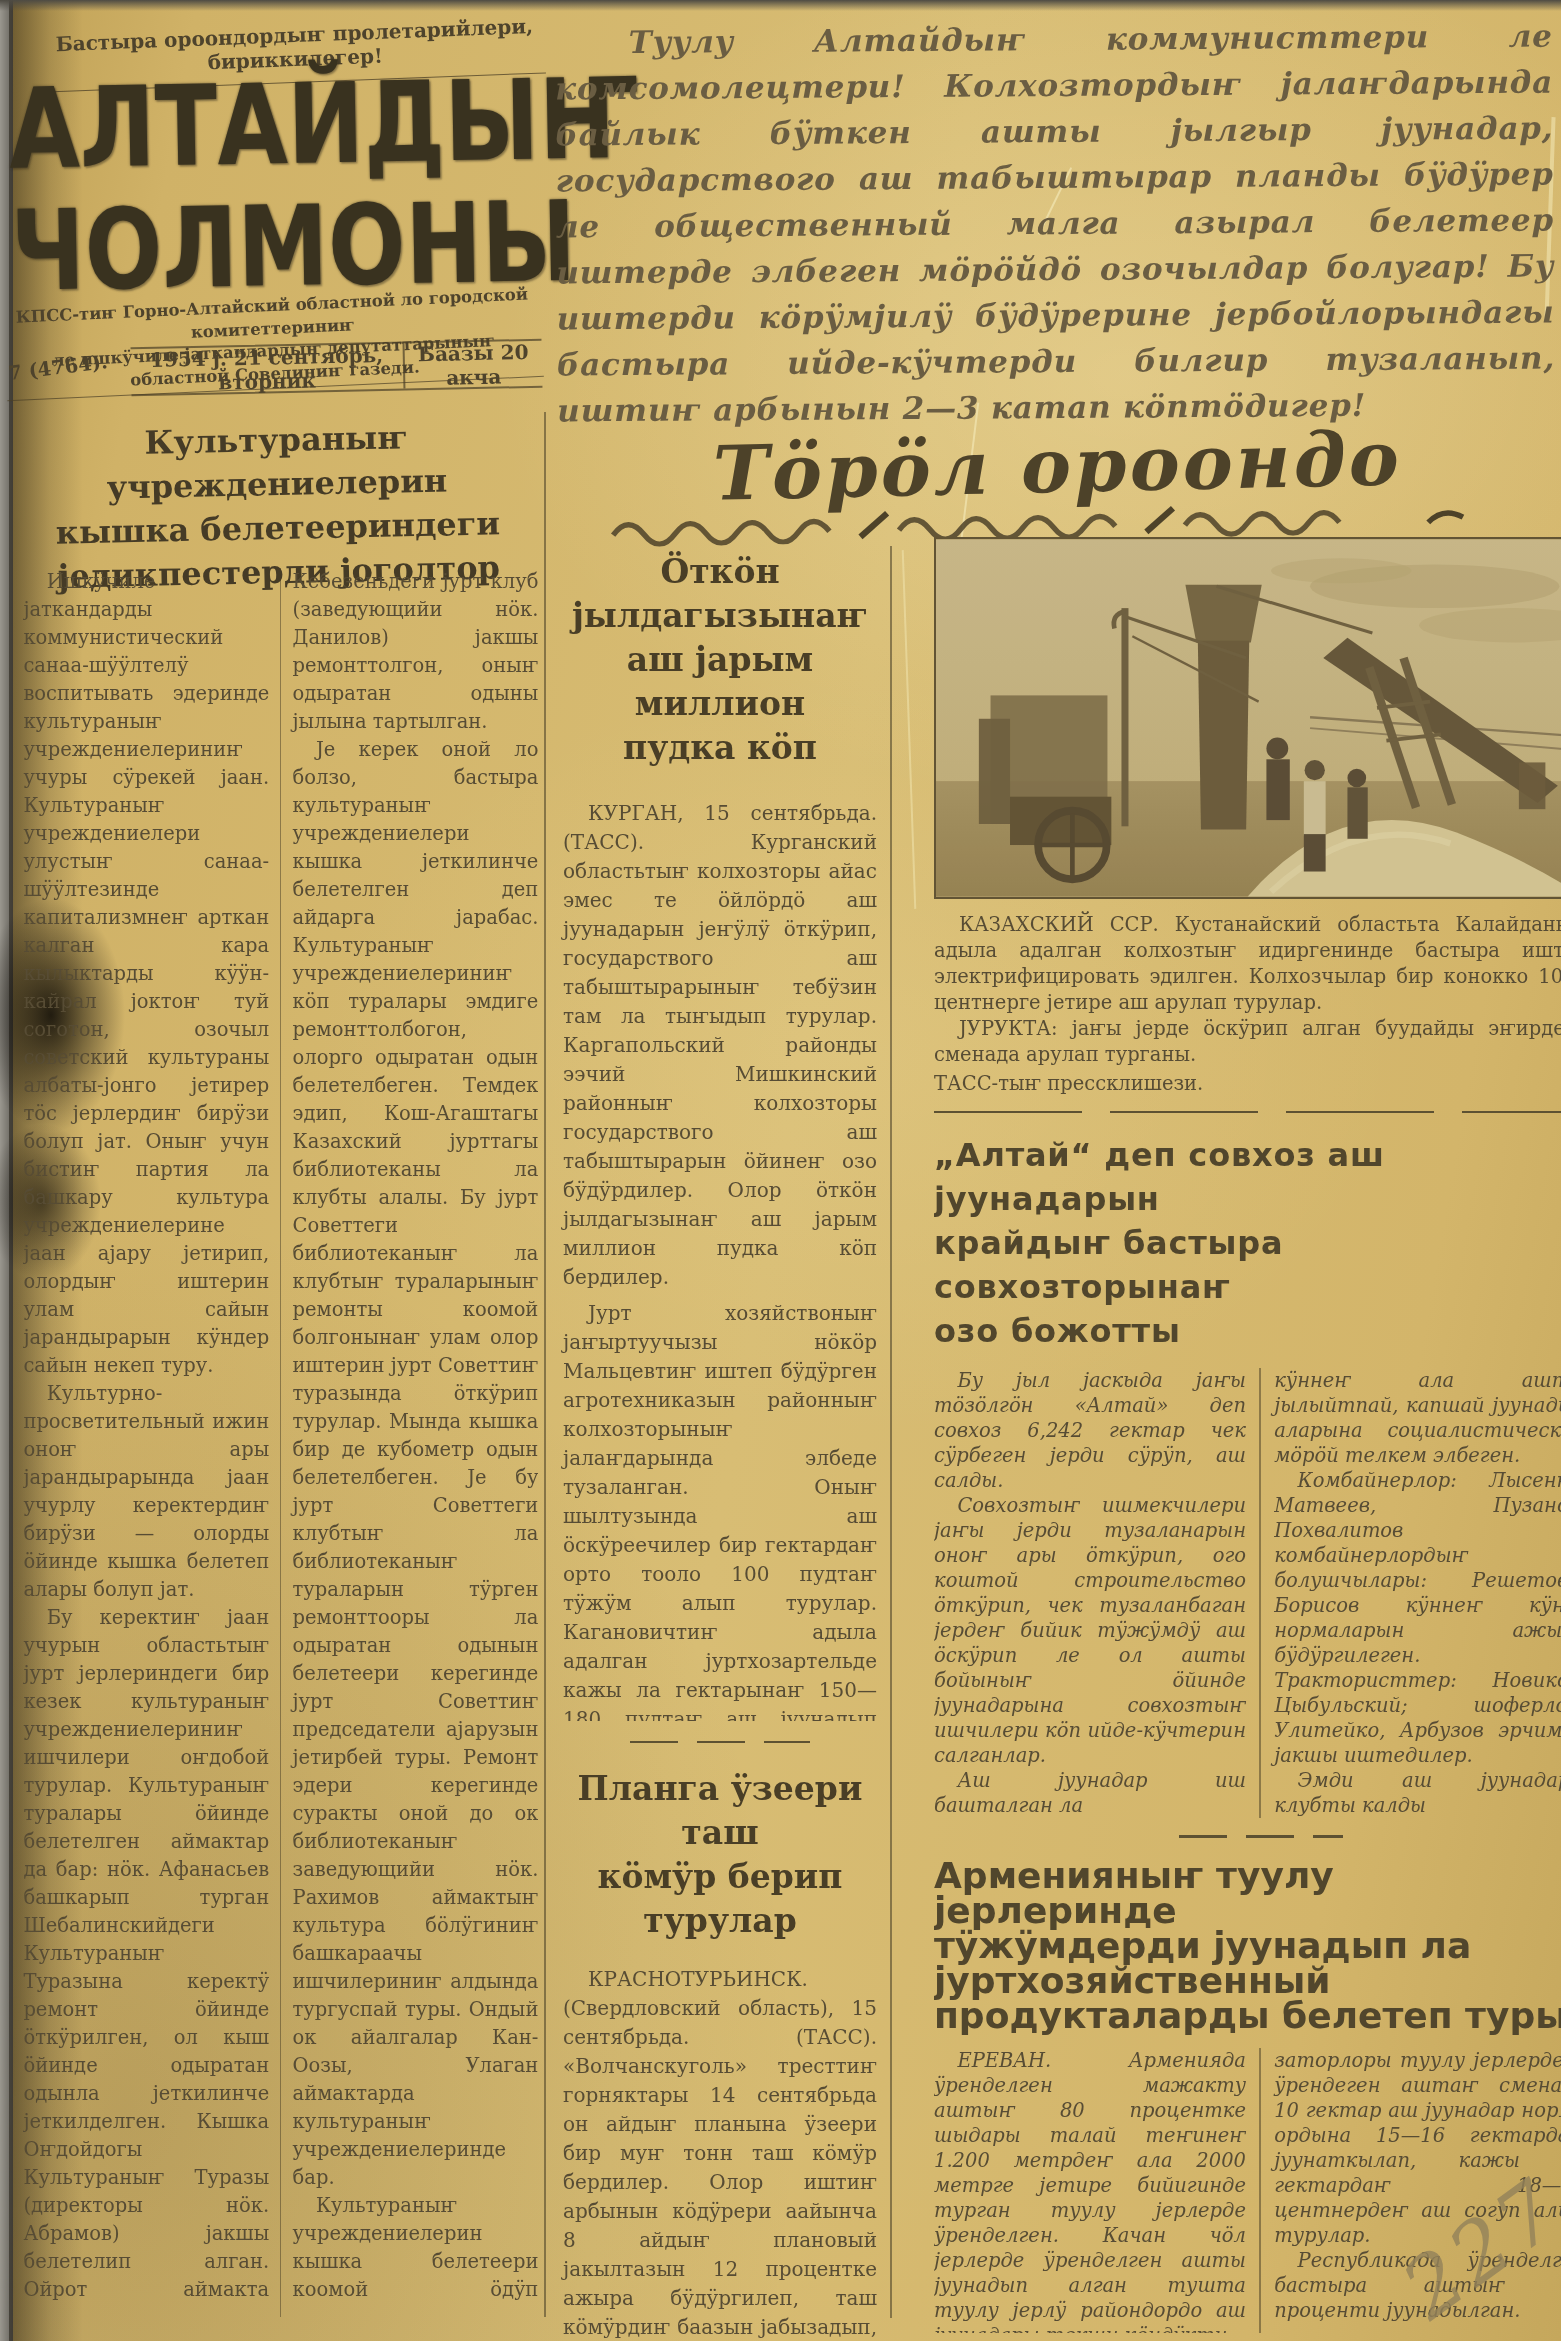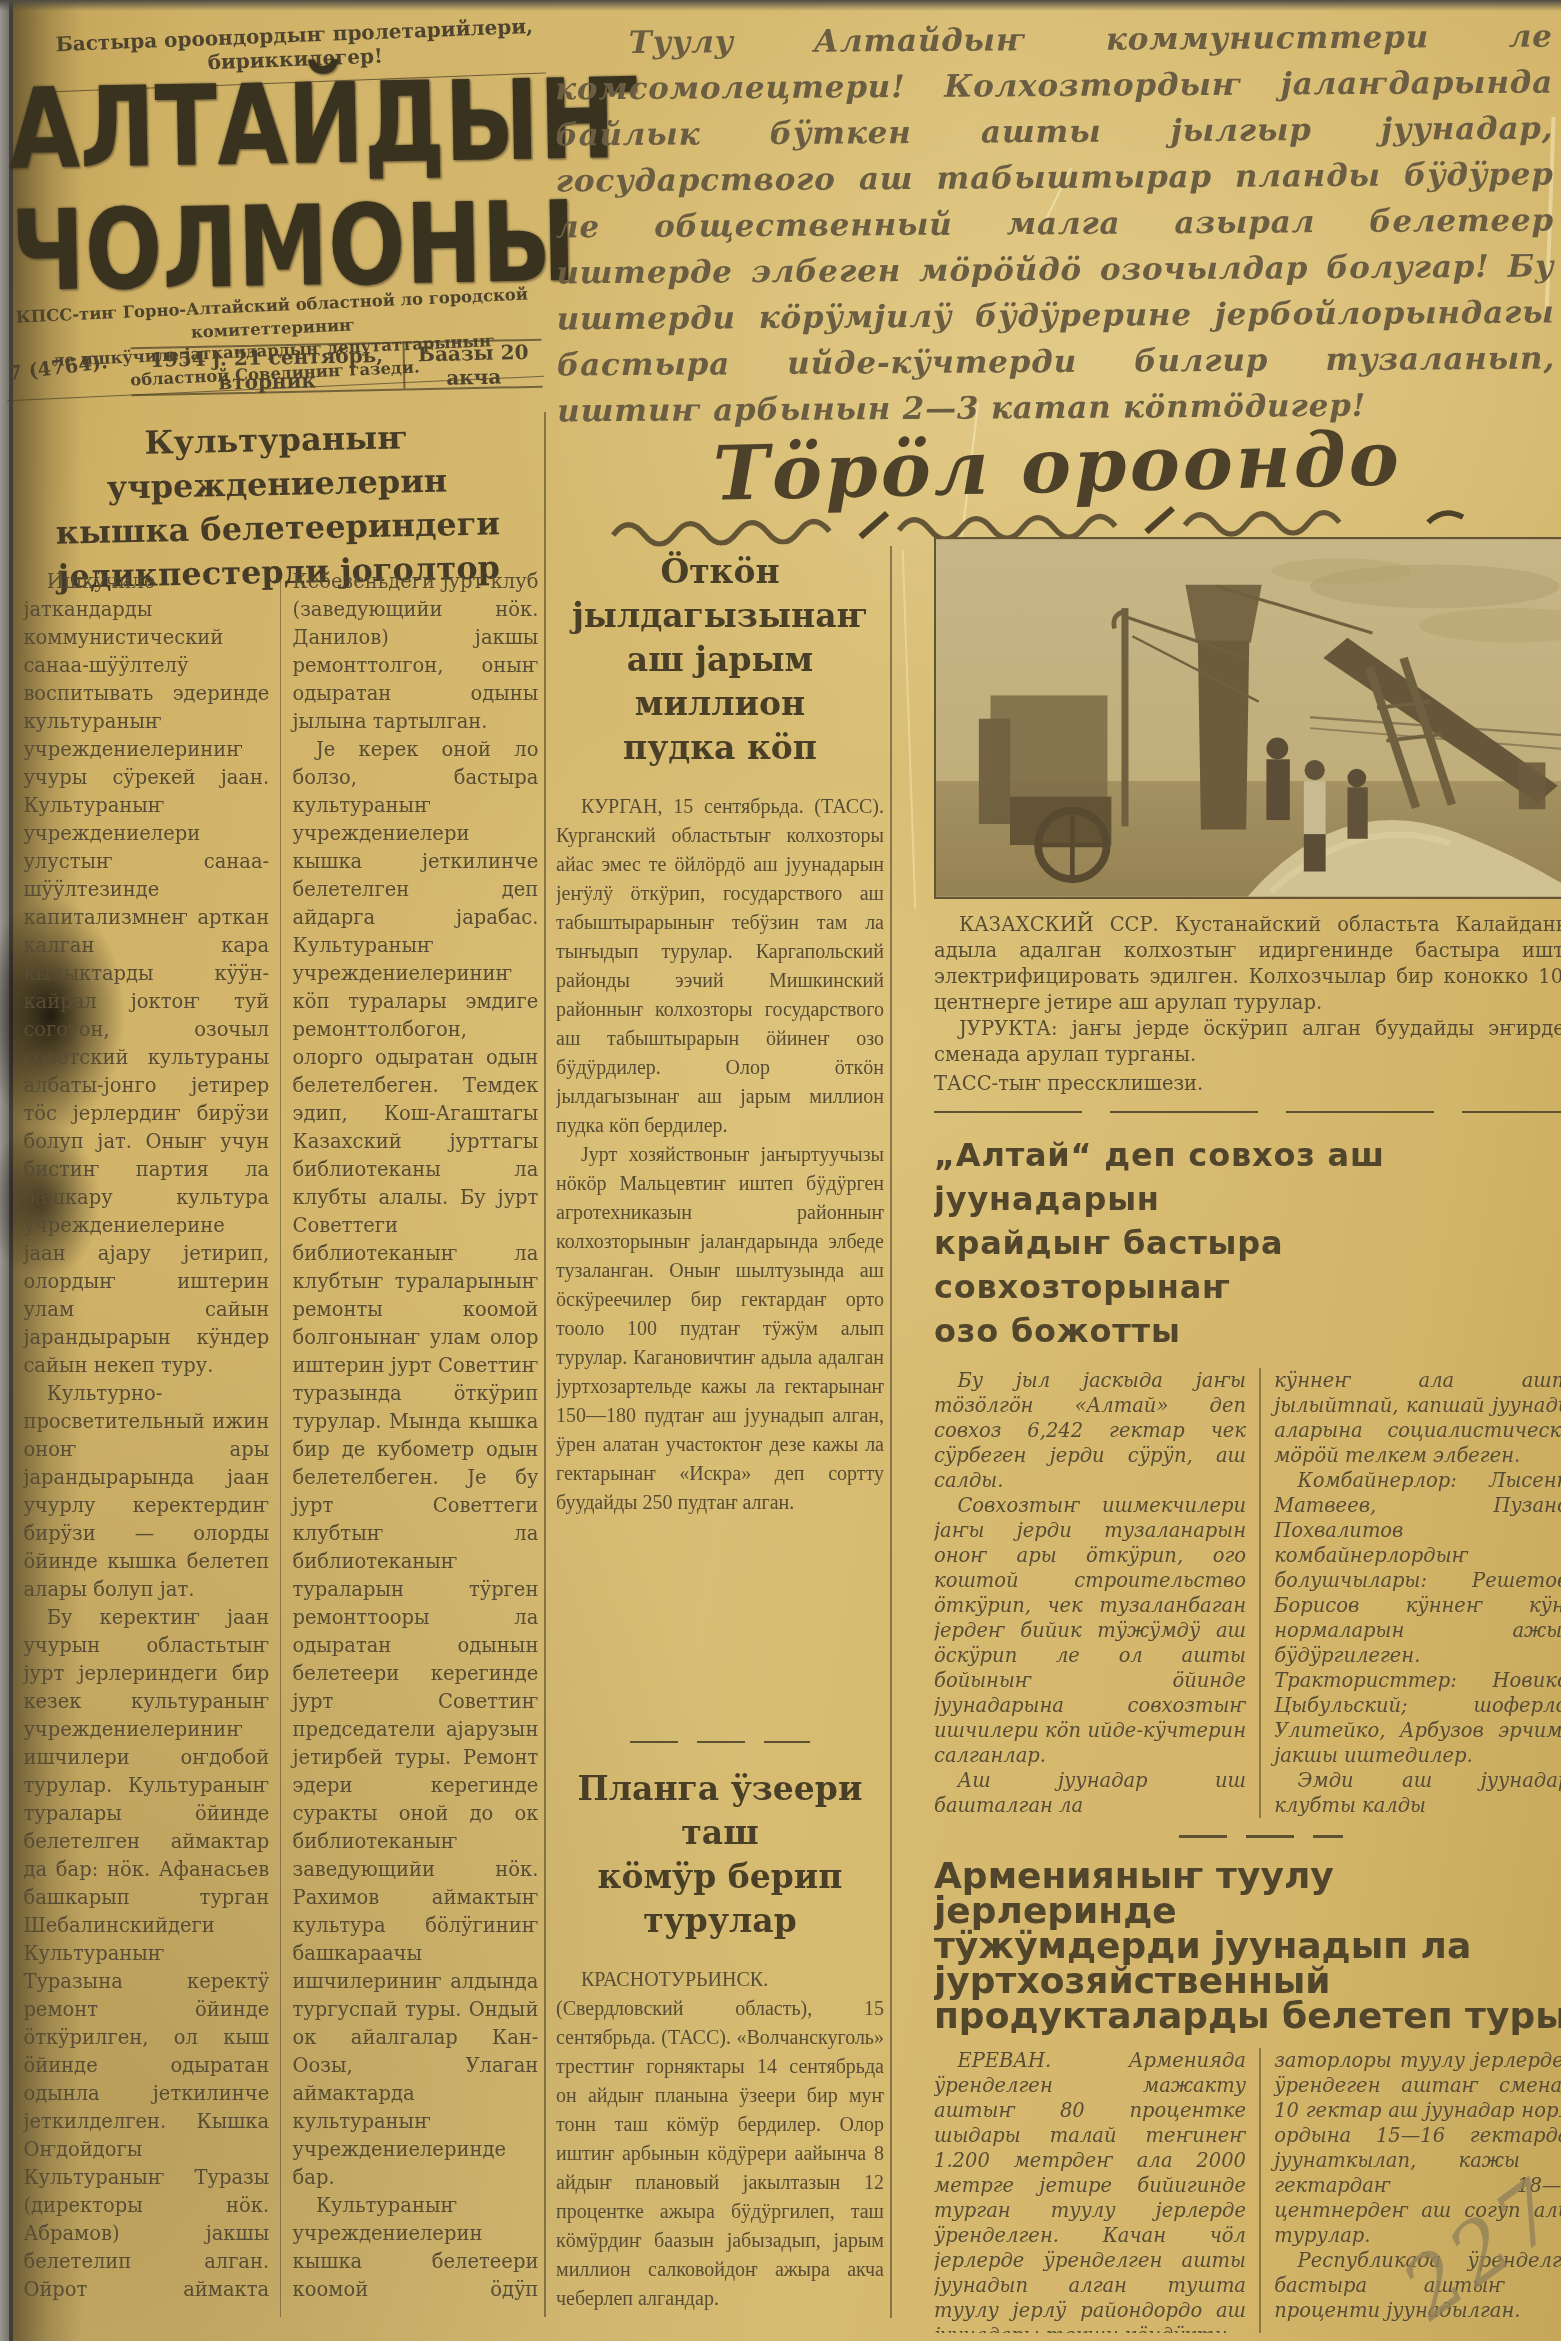--- a/index.html
+++ b/index.html
@@ -105,21 +105,21 @@
   }
   .torol-orn{position:absolute;left:601px;top:506px;width:874px;height:34px;transform:rotate(-1deg);}
 
   
   .mid{position:absolute;left:556px;top:550px;width:328px;height:1788px;overflow:hidden;}
   .mid-h{
     font-family:"DejaVu Serif",serif;font-weight:bold;font-size:33px;line-height:44px;
     text-align:center;color:#493e26;margin:0 0 22px 0;
   }
   .mid-body{font-size:20px;line-height:29px;color:#574c34;text-align:justify;}
-  .mid-body p{margin:0;text-indent:25px;font-family:Liberation Serif, serif;}
+  .mid-body p{margin:7px;text-indent:25px;}
   .kurgan-b{height:929px;overflow:hidden;}
   .mid .dash-rule{width:180px;margin:20px auto 23.4px auto;}
   .coal-h{margin-top:4.7px;}
 
   
   .right{position:absolute;left:902px;top:537px;width:654px;height:1796px;overflow:hidden;margin-left:32px;}
   .photo-frame{
     width:639px;height:358px;border:2.3px solid rgba(72,60,34,.8);
     background:#c9b47c;position:relative;overflow:hidden;
     box-shadow:inset 0 0 47px rgba(90,72,35,.45);

